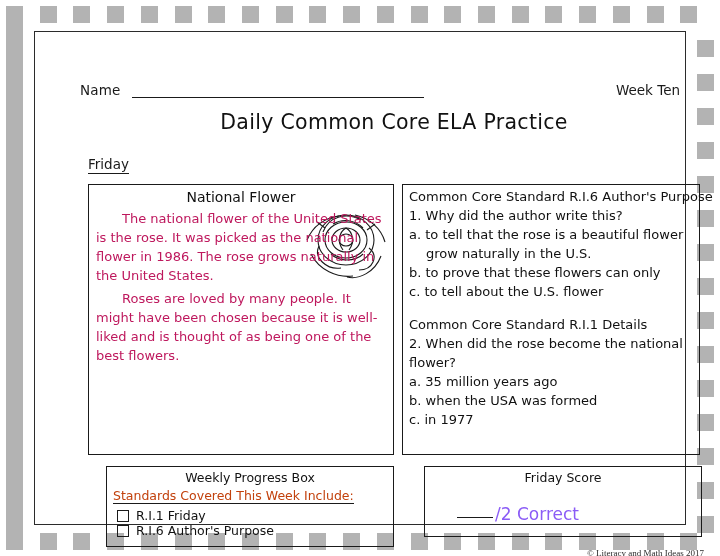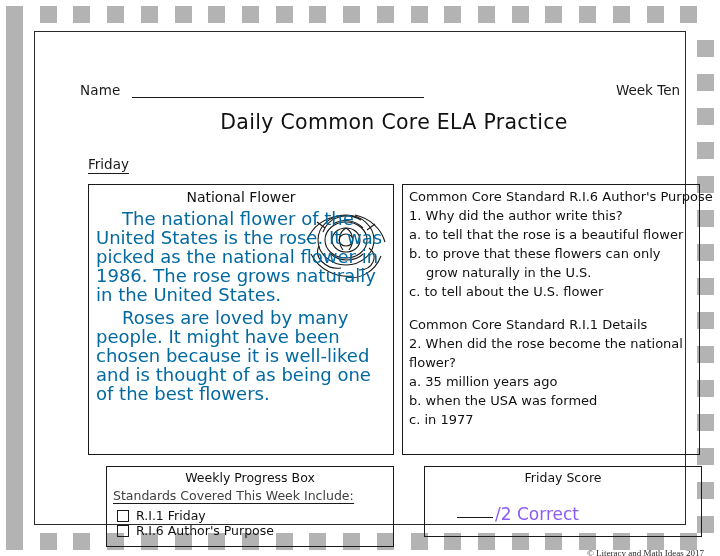--- a/index.html
+++ b/index.html
@@ -127,23 +127,23 @@
     width: 100%;
     text-align: center;
     font-size: 14px;
     color: #111;
   }
   .passage-body {
     position: absolute;
     left: 7px;
     top: 24px;
     width: 292px;
-    font-size: 18px;
+    font-size: 13px;
     line-height: 19px;
-    color: #0369a1;
+    color: #be185d;
   }
   .indent {
     display: inline-block;
     width: 26px;
   }
   .rose-wrap {
     position: absolute;
     right: 4px;
     top: 17px;
     width: 86px;
@@ -195,21 +195,21 @@
     width: 100%;
     text-align: center;
     font-size: 12.5px;
     color: #111;
   }
   .progress-sub {
     position: absolute;
     top: 21px;
     left: 6px;
     font-size: 12.5px;
-    color: #404040;
+    color: #c2410c;
     border-bottom: 1.2px solid #1a1a1a;
     padding-bottom: 0px;
   }
   .check-row {
     position: absolute;
     left: 10px;
     font-size: 12.5px;
     color: #111;
   }
   .checkbox {
@@ -404,22 +404,22 @@
           <div style="height:4px"></div>
           <div><span class="indent"></span><span>Roses are loved by many people.  It might have been chosen because it is well-liked and is thought of as being one of the best flowers.</span></div>
         </div>
       </div>
 
       <div class="questions-box">
         <div class="q-block" style="top:2px;">
           <div class="q-std q-line">Common Core Standard R.I.6 Author's Purpose</div>
           <div class="q-line">1.  Why did the author write this?</div>
           <div class="q-line">a. to tell that the rose is a beautiful flower</div>
+          <div class="q-line q-cont">grow naturally in the U.S.</div>
           <div class="q-line">b. to prove that these flowers can only</div>
-          <div class="q-line q-cont">grow naturally in the U.S.</div>
           <div class="q-line">c. to tell about the U.S. flower</div>
         </div>
 
         <div class="q-block" style="top:130px;">
           <div class="q-std q-line">Common Core Standard R.I.1 Details</div>
           <div class="q-line">2.  When did the rose become the national</div>
           <div class="q-line">flower?</div>
           <div class="q-line">a. 35 million years ago</div>
           <div class="q-line">b. when the USA was formed</div>
           <div class="q-line">c.  in 1977</div>

